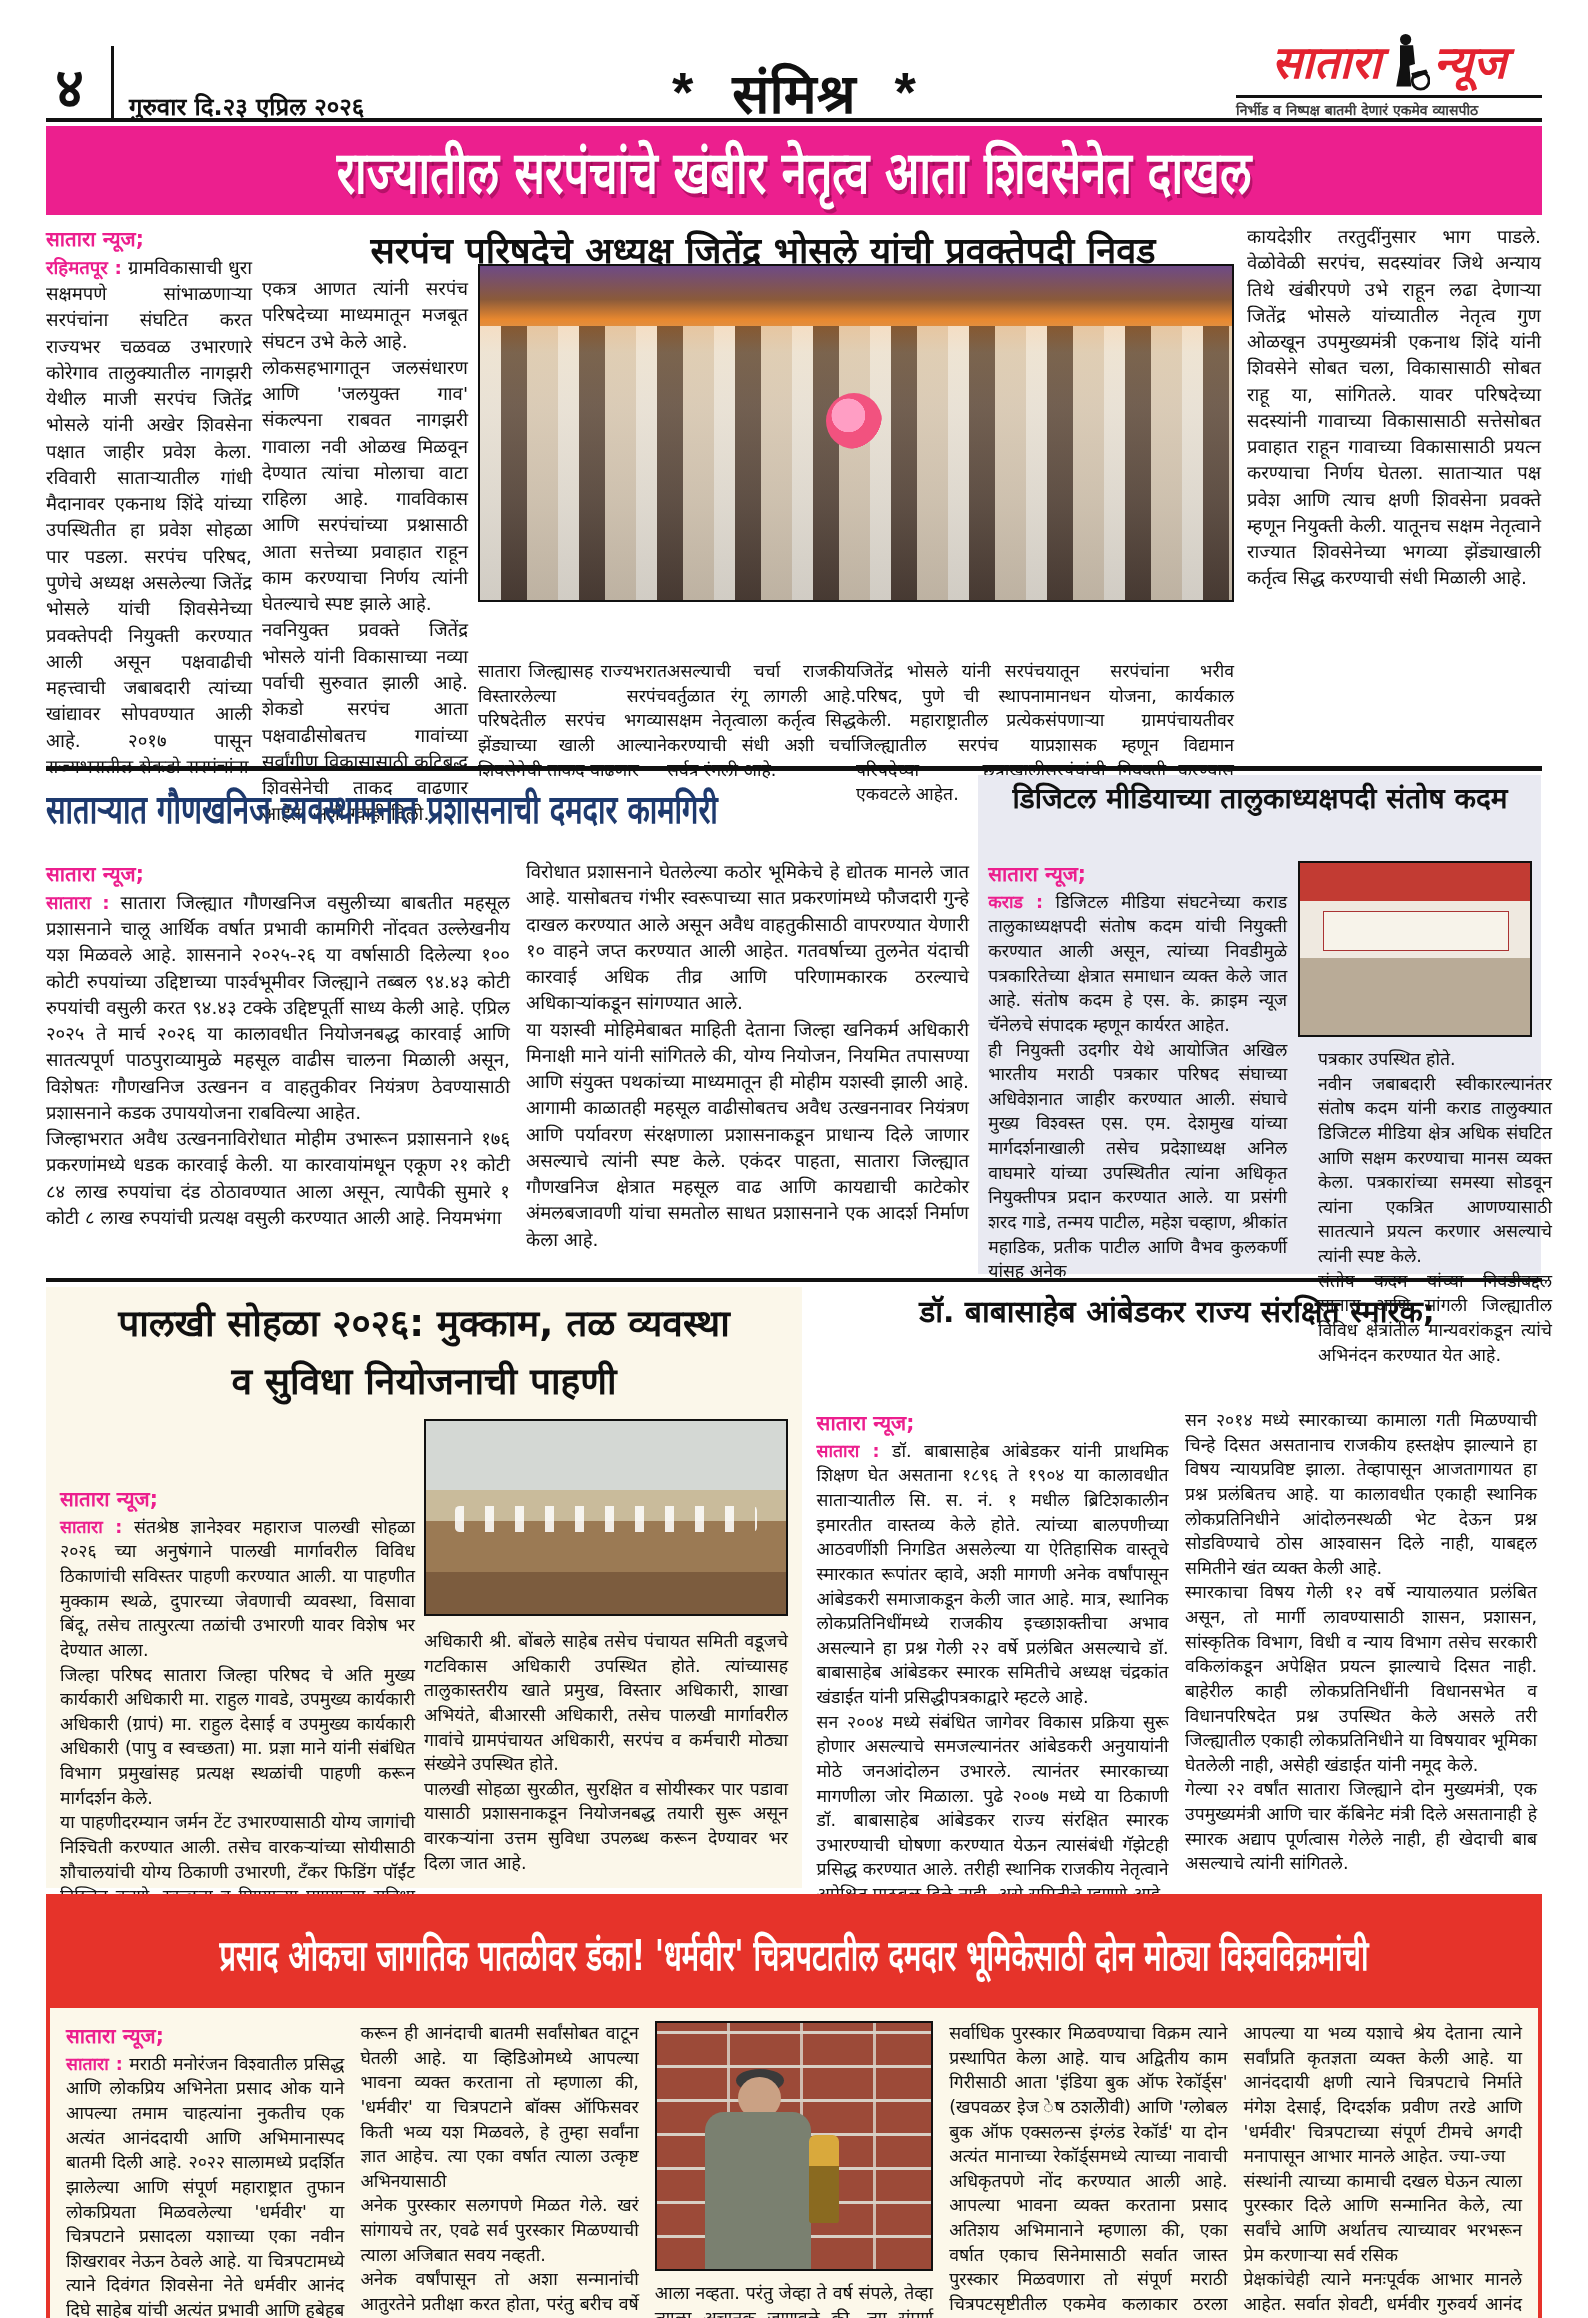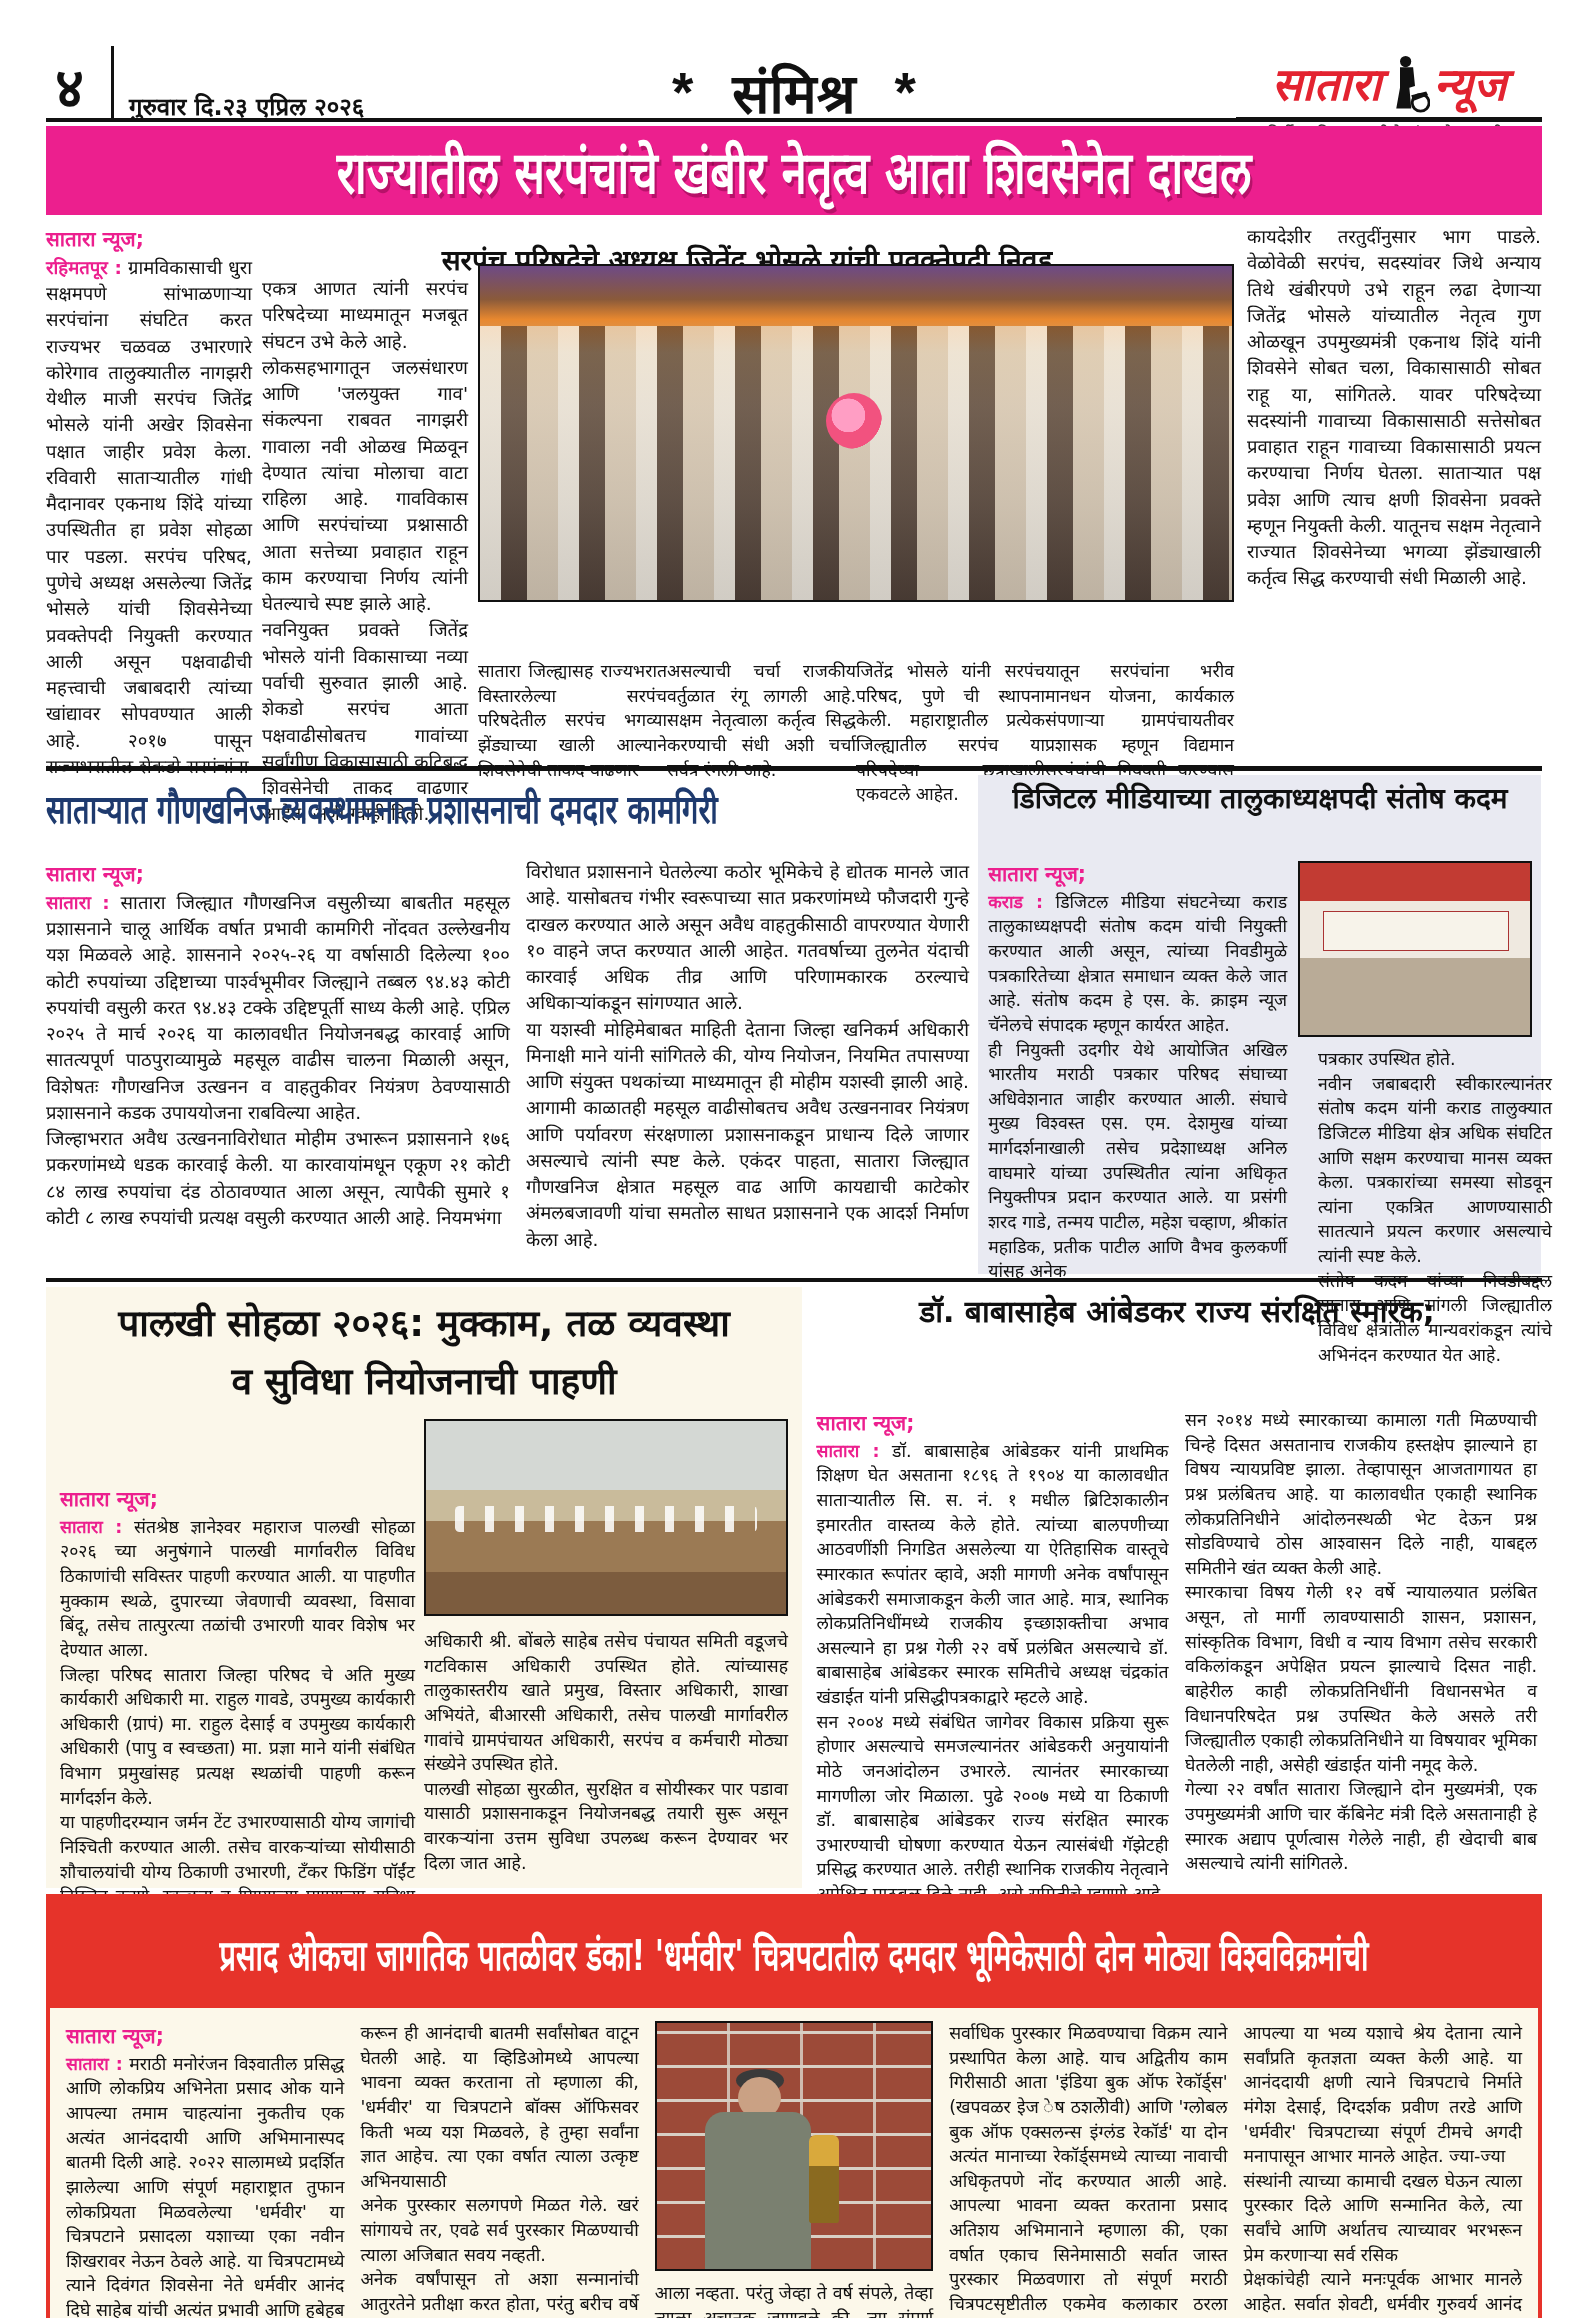--- a/index.html
+++ b/index.html
@@ -4,21 +4,21 @@
 <style>
   html,body{margin:0;padding:0;background:#ffffff;}
   .page{position:relative;width:1588px;height:2465px;background:#ffffff;
         font-family:"DejaVu Sans",sans-serif;color:#111;overflow:hidden;}
   .abs{position:absolute;}
   
   .pagenum{font-size:55px;font-weight:bold;}
   .vline{width:2.8px;background:#111;}
   .pdate{font-size:24px;font-weight:bold;white-space:nowrap;}
   .masthead{font-size:55px;font-weight:bold;text-align:center;white-space:nowrap;font-family:Liberation Mono, monospace;}
-  .logo{width:306px;text-align:center;margin-top:22px;}
+  .logo{width:306px;text-align:left;}
   .logo-row{display:flex;align-items:center;justify-content:center;gap:3.7px;}
   .logo-word{font-size:45px;font-weight:bold;font-style:italic;color:#e32330;line-height:1;}
   .logo-rule{height:3.2px;background:#111;margin:2.8px 0 1.9px 0;}
   .logo-tagline{font-size:14px;font-weight:bold;color:#404040;white-space:nowrap;}
   .hrule{background:#111;}
   
   .top-banner{background:#ec1f8e;display:flex;align-items:center;justify-content:center;}
   .top-banner .bh{font-size:45px;font-weight:bold;color:#fff;white-space:nowrap;
                   transform:scaleY(1.3);text-shadow:2.3px 2.8px 0 rgba(120,0,60,.45);}
   .red-banner{background:#e6332a;display:flex;align-items:center;justify-content:center;}
@@ -88,21 +88,21 @@
       <div class="logo-tagline">निर्भीड व निष्पक्ष बातमी देणारं एकमेव व्यासपीठ</div>
     </div>
   </div>
 
   <div class="abs hrule" style="left:46px;top:118px;width:1496px;height:4.2px;"></div>
 
   <div class="abs top-banner" style="left:46px;top:126px;width:1496px;height:89px;">
     <div class="bh">राज्यातील सरपंचांचे खंबीर नेतृत्व आता शिवसेनेत दाखल</div>
   </div>
 
-  <div class="abs h-black" style="left:260px;top:225px;width:974px;font-size:28px;margin-top:15px;">सरपंच परिषदेचे अध्यक्ष जितेंद्र भोसले यांची प्रवक्तेपदी निवड</div>
+  <div class="abs h-black" style="left:276px;top:225px;width:974px;font-size:36px;">सरपंच परिषदेचे अध्यक्ष जितेंद्र भोसले यांची प्रवक्तेपदी निवड</div>
 
   <div class="abs" style="left:46px;top:224px;width:206px;height:540px;">
     <div class="kicker">सातारा न्यूज;</div>
     <div class="btxt"><span class="dateline">रहिमतपूर :</span> <span>ग्रामविकासाची धुरा सक्षमपणे सांभाळणाऱ्या सरपंचांना संघटित करत राज्यभर चळवळ उभारणारे कोरेगाव तालुक्यातील नागझरी येथील माजी सरपंच जितेंद्र भोसले यांनी अखेर शिवसेना पक्षात जाहीर प्रवेश केला. रविवारी साताऱ्यातील गांधी मैदानावर एकनाथ शिंदे यांच्या उपस्थितीत हा प्रवेश सोहळा पार पडला. सरपंच परिषद, पुणेचे अध्यक्ष असलेल्या जितेंद्र भोसले यांची शिवसेनेच्या प्रवक्तेपदी नियुक्ती करण्यात आली असून पक्षवाढीची महत्त्वाची जबाबदारी त्यांच्या खांद्यावर सोपवण्यात आली आहे. २०१७ पासून राज्यभरातील शेकडो सरपंचांना</span></div>
   </div>
 
   <div class="abs btxt" style="left:262px;top:276px;width:206px;height:487px;">एकत्र आणत त्यांनी सरपंच परिषदेच्या माध्यमातून मजबूत संघटन उभे केले आहे.
 लोकसहभागातून जलसंधारण आणि 'जलयुक्त गाव' संकल्पना राबवत नागझरी गावाला नवी ओळख मिळवून देण्यात त्यांचा मोलाचा वाटा राहिला आहे. गावविकास आणि सरपंचांच्या प्रश्नासाठी आता सत्तेच्या प्रवाहात राहून काम करण्याचा निर्णय त्यांनी घेतल्याचे स्पष्ट झाले आहे.
 नवनियुक्त प्रवक्ते जितेंद्र भोसले यांनी विकासाच्या नव्या पर्वाची सुरुवात झाली आहे. शेकडो सरपंच आता पक्षवाढीसोबतच गावांच्या सर्वांगीण विकासासाठी कटिबद्ध शिवसेनेची ताकद वाढणार आहेत. अशी ग्वाही दिली.</div>
 

